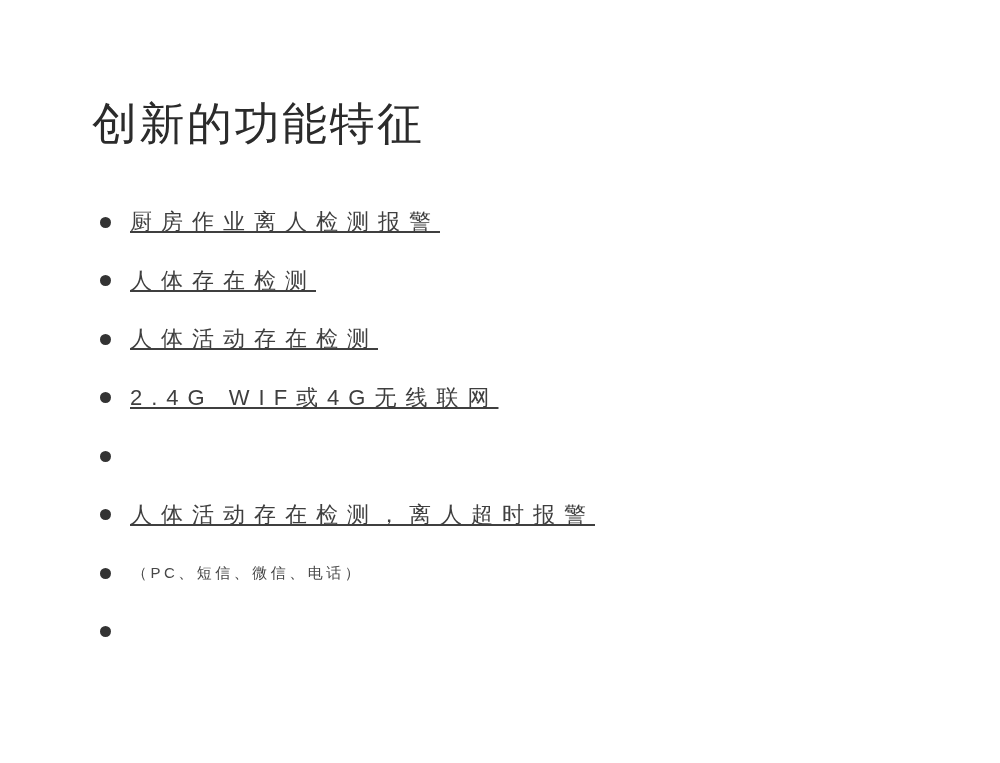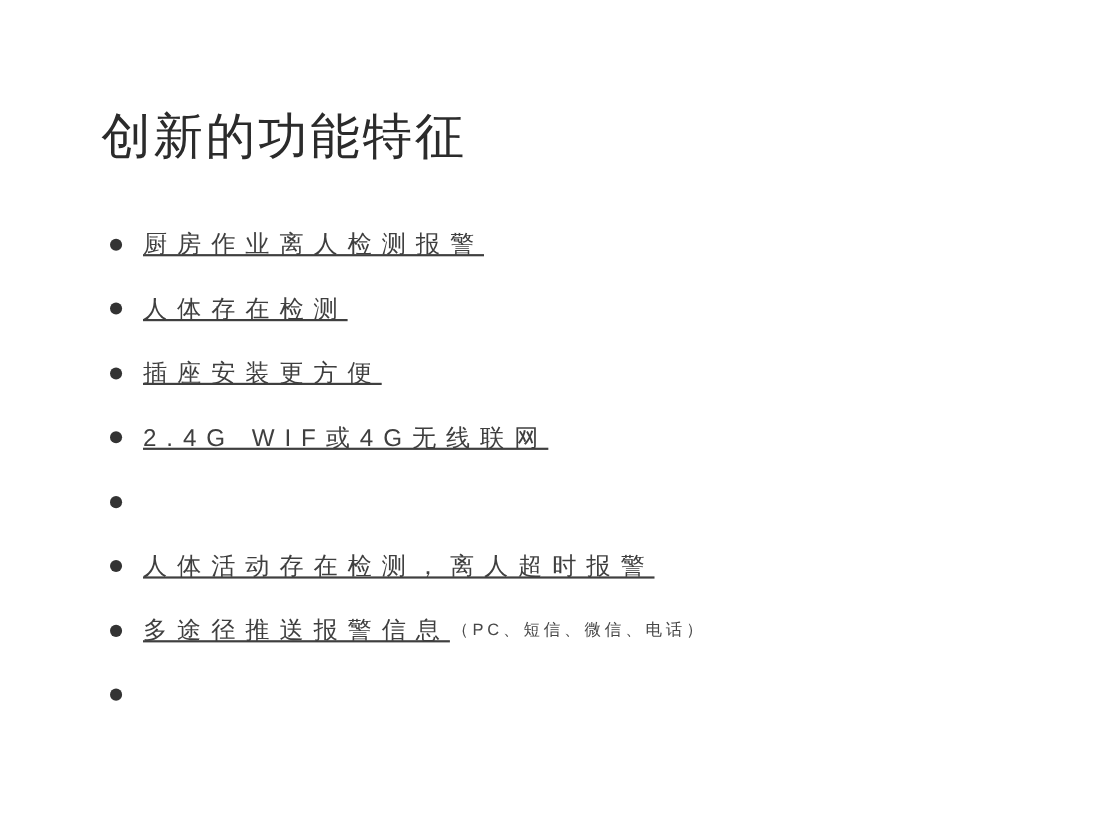--- a/index.html
+++ b/index.html
@@ -77,35 +77,34 @@
     <li class="feature-item">
       <span class="bullet-dot"></span>
       <span class="feature-text">厨房作业离人检测报警</span>
     </li>
     <li class="feature-item">
       <span class="bullet-dot"></span>
       <span class="feature-text">人体存在检测</span>
     </li>
     <li class="feature-item">
       <span class="bullet-dot"></span>
-      <span class="feature-text">插座安装更方便</span>
+      <span class="feature-text">人体活动存在检测</span>
     </li>
     <li class="feature-item">
       <span class="bullet-dot"></span>
       <span class="feature-text">2.4G WIF或4G无线联网</span>
     </li>
     <li class="feature-item">
       <span class="bullet-dot"></span>
     </li>
     <li class="feature-item">
       <span class="bullet-dot"></span>
       <span class="feature-text">人体活动存在检测，离人超时报警</span>
     </li>
     <li class="feature-item">
       <span class="bullet-dot"></span>
-      <span class="feature-text">多途径推送报警信息</span>
       <span class="feature-note">（PC、短信、微信、电话）</span>
     </li>
     <li class="feature-item">
       <span class="bullet-dot"></span>
     </li>
   </ul>
 </div>
 
 </body></html>

